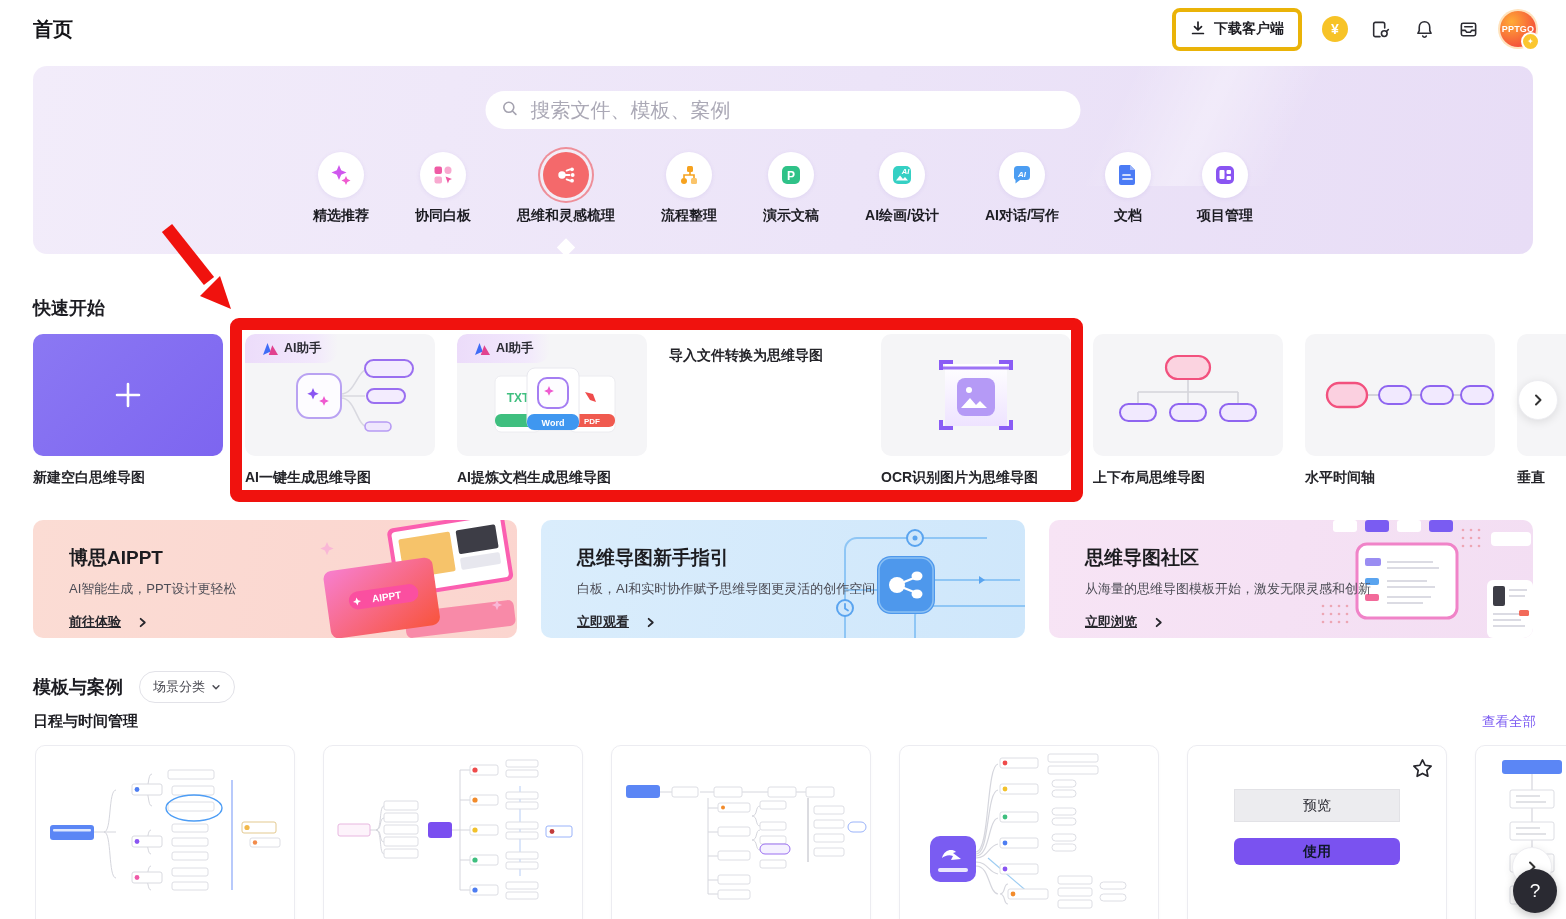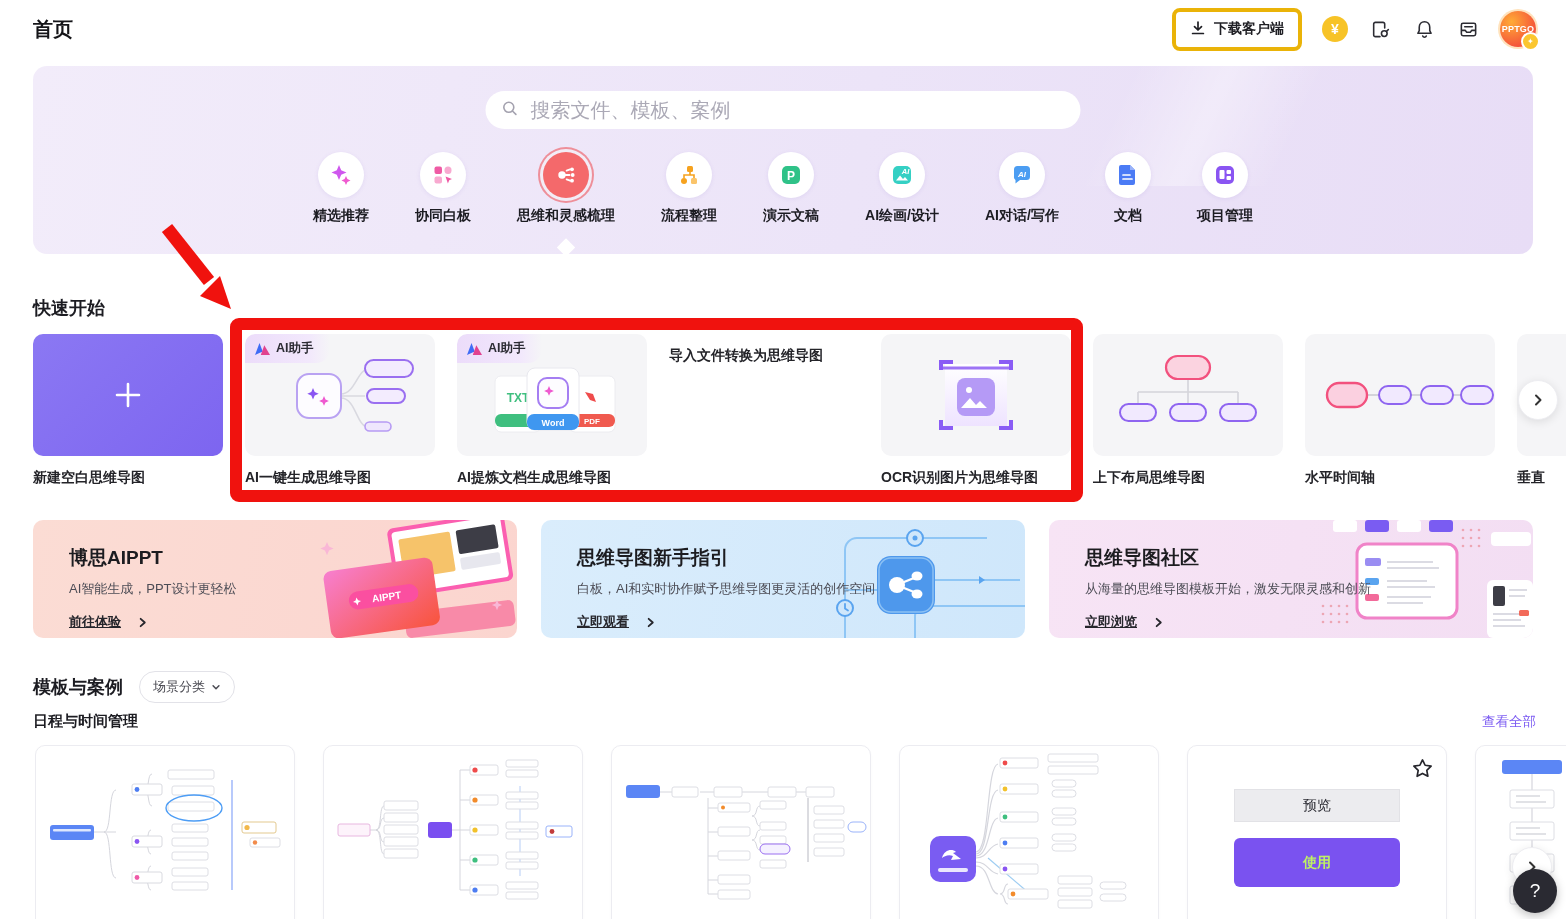--- a/index.html
+++ b/index.html
@@ -45,21 +45,21 @@
         background:#fff;transform:translateX(-50%) rotate(45deg);}
 
   
   .qs-title{position:absolute;left:33px;top:296px;font-size:18px;font-weight:700;}
   .quick-row{position:absolute;left:33px;top:334px;width:1533px;height:162px;overflow:hidden;
         display:flex;gap:22px;}
   .q-card{flex:0 0 190px;width:190px;cursor:pointer;}
   .q-thumb{width:190px;height:122px;border-radius:10px;background:#f5f5f7;position:relative;overflow:hidden;}
   .q-thumb.purple{background:linear-gradient(135deg,#8b78f3,#7d65f0);display:flex;align-items:center;justify-content:center;}
   .q-label{margin-top:13px;font-size:14px;font-weight:600;color:#242429;white-space:nowrap;}
-  .ai-badge{position:absolute;left:0;top:0;padding:6px 16px 6px 10px;display:flex;align-items:center;gap:6px;
+  .ai-badge{position:absolute;left:0;top:0;padding:6px 16px 6px 18px;display:flex;align-items:center;gap:6px;
         font-size:12.5px;font-weight:700;color:#2b2b33;border-radius:10px 0 14px 0;
         background:linear-gradient(90deg,#ecdcfa,#f2e8fc 75%,rgba(242,232,252,0));}
   .round-next{position:absolute;width:38px;height:38px;border-radius:50%;background:#fff;
         border:1px solid #ededf1;box-shadow:0 2px 10px rgba(0,0,0,.10);display:flex;align-items:center;
         justify-content:center;cursor:pointer;}
   .next-quick{left:1518px;top:380px;}
   .next-templates{left:1512px;top:847px;}
 
   
   .banners{position:absolute;left:33px;top:520px;width:1500px;height:118px;display:flex;gap:24px;}
@@ -83,22 +83,22 @@
         align-items:center;gap:42px;}
   .group-title{font-size:15px;font-weight:700;color:#1c1c22;}
   .view-all{font-size:13.5px;color:#7c5cf2;cursor:pointer;}
   .tpl-row{position:absolute;left:35px;top:745px;width:1531px;height:174px;overflow:hidden;display:flex;gap:28px;}
   .t-card{flex:0 0 258px;width:258px;height:230px;border:1px solid #ececf1;border-radius:10px;
         background:#fff;position:relative;overflow:hidden;cursor:pointer;box-shadow:0 1px 3px rgba(0,0,0,.03);}
   .t-star{position:absolute;right:13px;top:12px;}
   .btn-preview{position:absolute;left:46px;top:43px;width:166px;height:33px;border:1px solid #e2e2e6;
         background:#ececef;border-radius:0;font-size:14px;color:#2b2b33;display:flex;align-items:center;
         justify-content:center;cursor:pointer;font-family:inherit;}
-  .btn-use{position:absolute;left:46px;top:92px;width:166px;height:49px;border:none;background:#7a52f0;
-        border-radius:6px;font-size:14px;font-weight:600;color:#bef264;display:flex;align-items:center;
+  .btn-use{position:absolute;left:46px;top:92px;width:166px;height:27px;border:none;background:#7a52f0;
+        border-radius:6px;font-size:14px;font-weight:600;color:#0f172a;display:flex;align-items:center;
         justify-content:center;cursor:pointer;font-family:inherit;}
 
   
   .annotation{position:absolute;left:0;top:0;width:1566px;height:919px;pointer-events:none;z-index:40;}
   .help-btn{position:absolute;left:1513px;top:869px;width:44px;height:44px;border-radius:50%;
         background:#2a2a32;color:#fff;display:flex;align-items:center;justify-content:center;
         font-size:19px;cursor:pointer;z-index:60;box-shadow:0 3px 10px rgba(0,0,0,.25);}
 </style>
 </head>
 <body>

